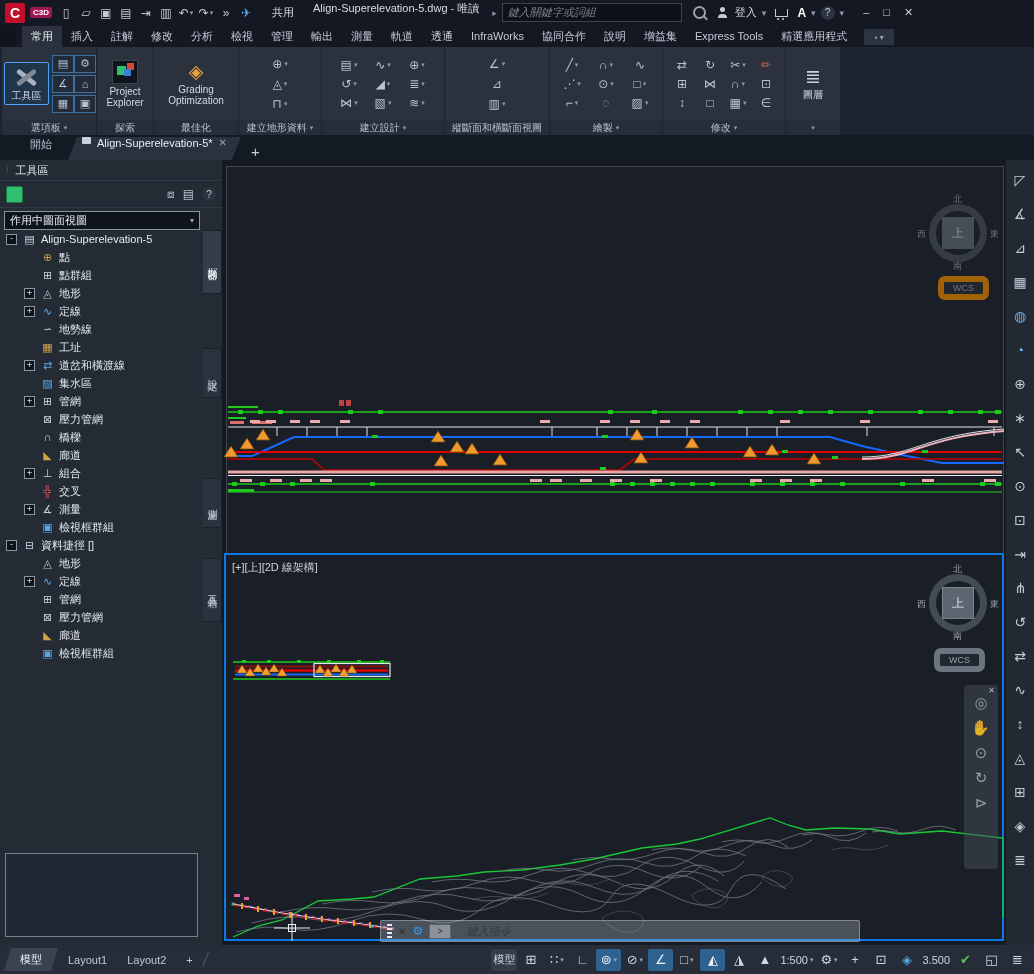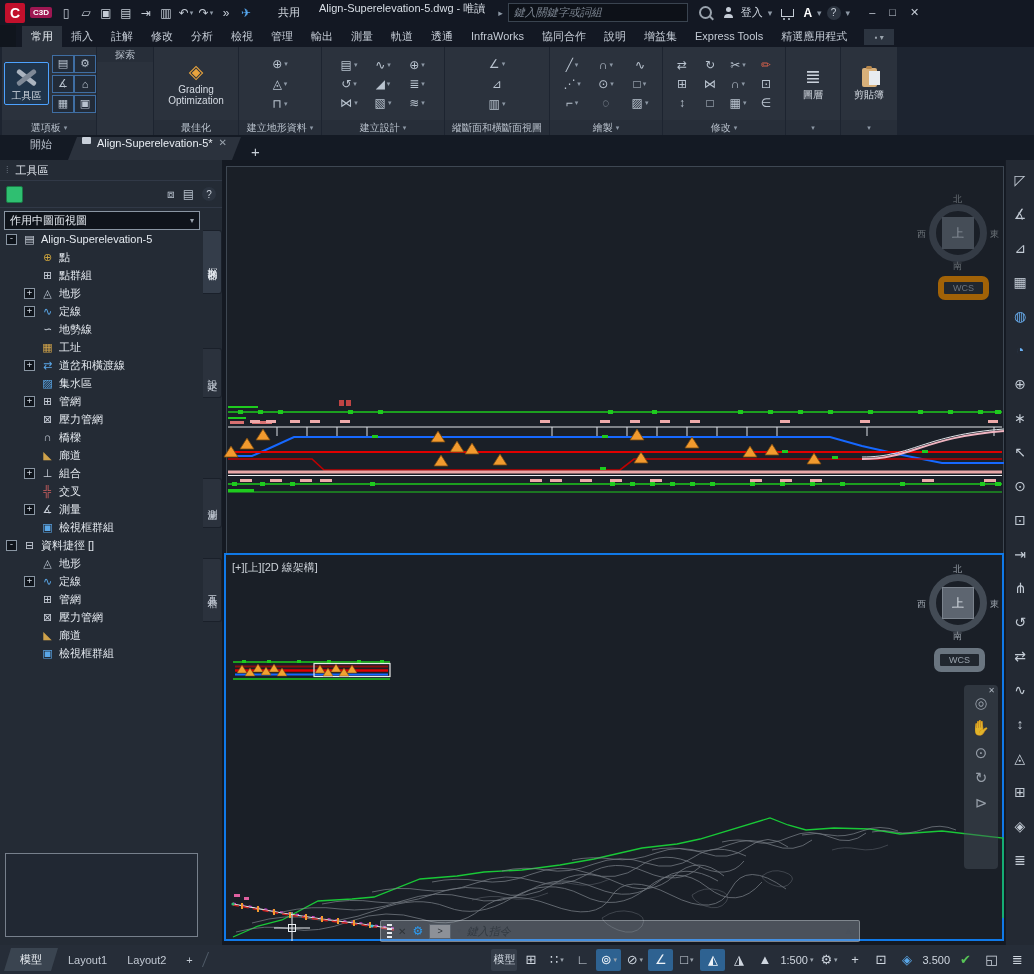--- a/index.html
+++ b/index.html
@@ -5,21 +5,21 @@
   html,body{margin:0;padding:0;background:#10151d;}
   body{width:1034px;height:974px;position:relative;overflow:hidden;
        font-family:"Liberation Sans","DejaVu Sans",sans-serif;color:#cdd4de;font-size:11px;}
   
   .titlebar{position:absolute;top:0;left:0;right:0;height:25px;background:#131823;display:flex;align-items:center;gap:5px;padding:0 5px;}
   .applogo{width:20px;height:20px;background:#c2102c;color:#fff;font-weight:bold;font-size:14px;display:flex;align-items:center;justify-content:center;border-radius:2px;}
   .badge{background:#9e1752;color:#fff;font-size:8px;padding:1px 3px;border-radius:2px;font-weight:bold;}
   .qat{display:flex;align-items:center;gap:2px;}
   .qi{min-width:18px;height:18px;display:flex;align-items:center;justify-content:center;color:#c5ccd6;font-size:12px;gap:1px;}
   .qi .caret{font-size:7px;color:#8d98a5;}
-  .share-txt{color:#d6dce4;margin-left:18px;}
+  .share-txt{color:#d6dce4;margin-left:12px;}
   .doc-title{color:#d8dee6;margin:0 8px 8px 14px;white-space:nowrap;}
   .tb-arrow{color:#8d98a5;font-size:9px;}
   .searchbox{width:168px;height:17px;background:#0d1118;border:1px solid #3a4450;display:flex;align-items:center;padding:0 5px;color:#7b8490;font-style:italic;}
   .mag{width:9px;height:9px;border:2px solid #9aa3ad;border-radius:50%;position:relative;margin:0 6px;}
   .mag::after{content:"";position:absolute;width:5px;height:2px;background:#9aa3ad;transform:rotate(45deg);right:-4px;bottom:-2px;}
   .person{width:11px;height:11px;position:relative;margin-right:2px;}
   .person::before{content:"";position:absolute;top:0;left:3px;width:5px;height:5px;border-radius:50%;background:#c5ccd6;}
   .person::after{content:"";position:absolute;bottom:0;left:1px;width:9px;height:4px;border-radius:4px 4px 0 0;background:#c5ccd6;}
   .cart{width:11px;height:7px;border:1px solid #c5ccd6;border-top:none;position:relative;margin:0 4px;}
   .cart::after{content:"";position:absolute;bottom:-4px;left:1px;width:2px;height:2px;border-radius:50%;background:#c5ccd6;box-shadow:5px 0 0 #c5ccd6;}
@@ -281,20 +281,26 @@
 
       </div>
     </div>
     <div class="plabel">
         <span>選項板</span>
         <span class="caret">▾</span>
       </div>
   </div>
 
   <div class="panel" style="width:56px">
+    <div class="pbody">
+      <div class="bigbtn">
+        <span class="pe-icon"></span>
+        <span class="blabel">Project Explorer</span>
+      </div>
+    </div>
     <div class="plabel">
         <span>探索</span>
       </div>
   </div>
 
   <div class="panel" style="width:84px">
     <div class="pbody">
       <div class="bigbtn">
         <span class="bicon" style="color:#e8a33d">◈</span>
         <span class="blabel">Grading Optimization</span>
@@ -537,31 +543,20 @@
       <div class="bigbtn">
         <span class="bicon">≣</span>
         <span class="blabel">圖層</span>
       </div>
     </div>
     <div class="plabel">
         <span class="caret">▾</span>
       </div>
   </div>
 
-  <div class="panel" style="width:56px">
-    <div class="pbody">
-      <div class="bigbtn">
-        <span class="clip-icon"></span>
-        <span class="blabel">剪貼簿</span>
-      </div>
-    </div>
-    <div class="plabel">
-        <span class="caret">▾</span>
-      </div>
-  </div>
 </div>
 
 <div class="filetabs">
   <span class="ftab">
       <span>開始</span>
     </span>
   <span class="ftab active">
     <span class="lock"></span>
     <span>Align-Superelevation-5*</span>
     <span class="x">✕</span>

